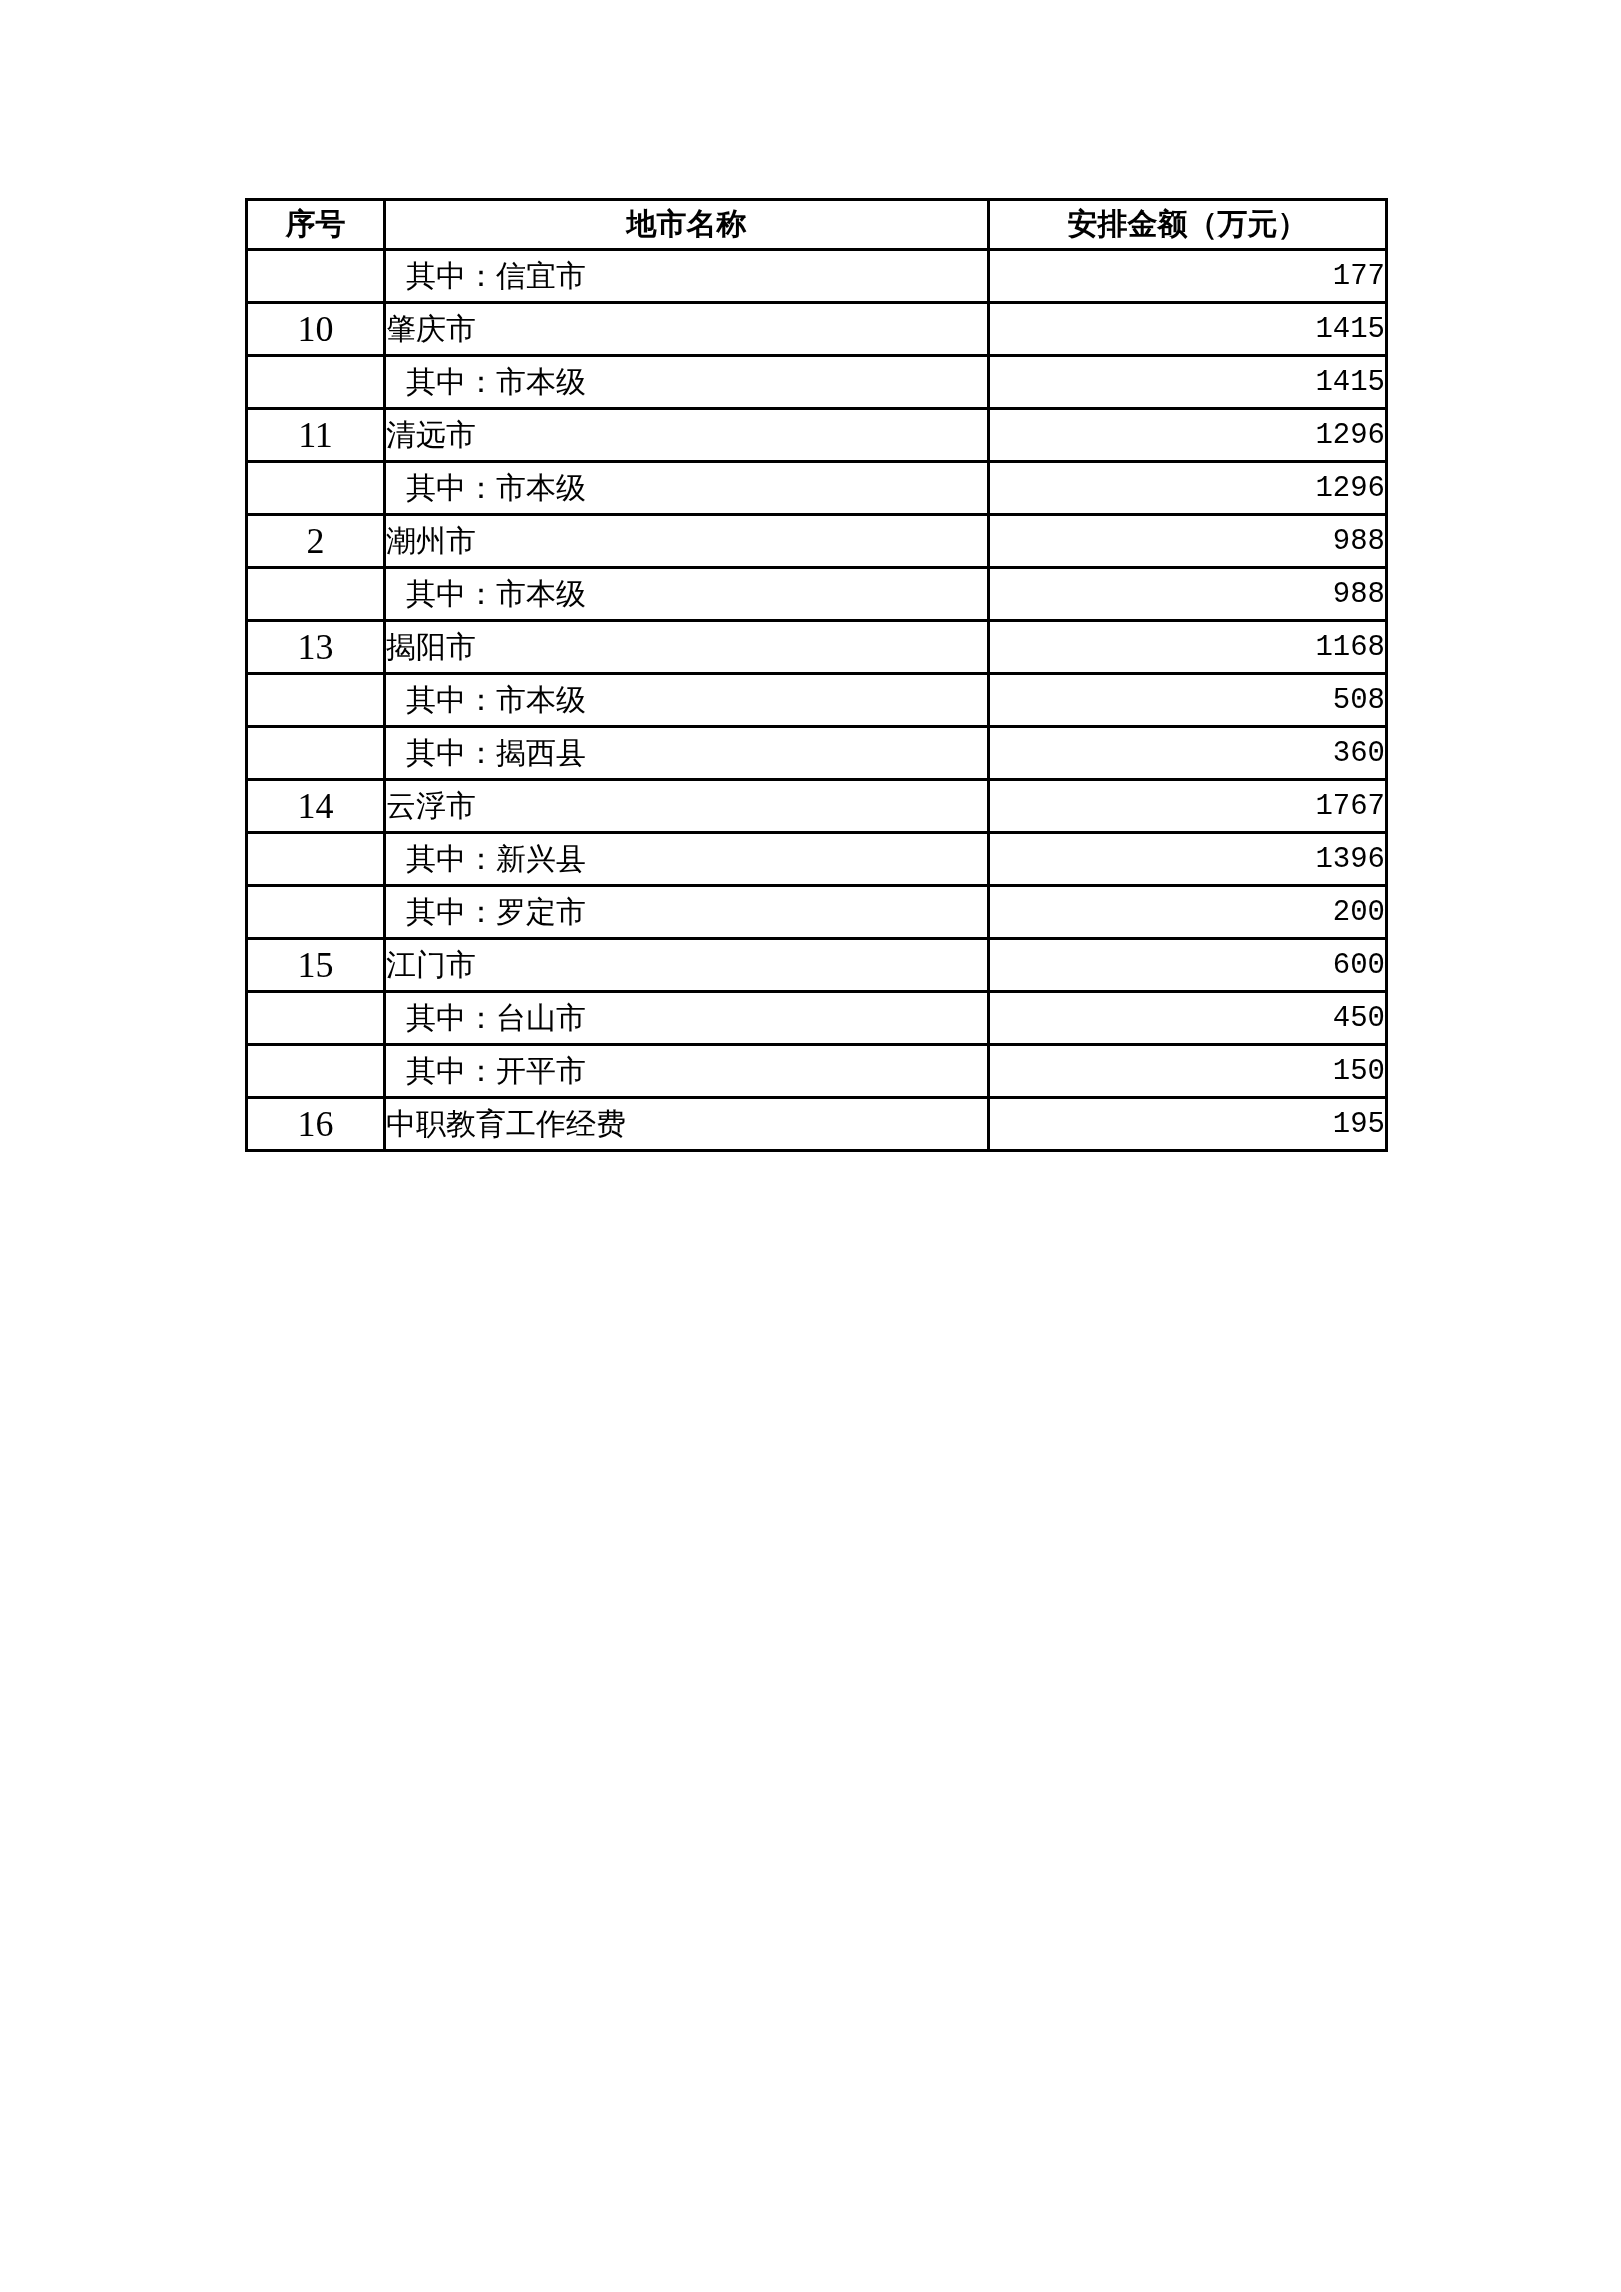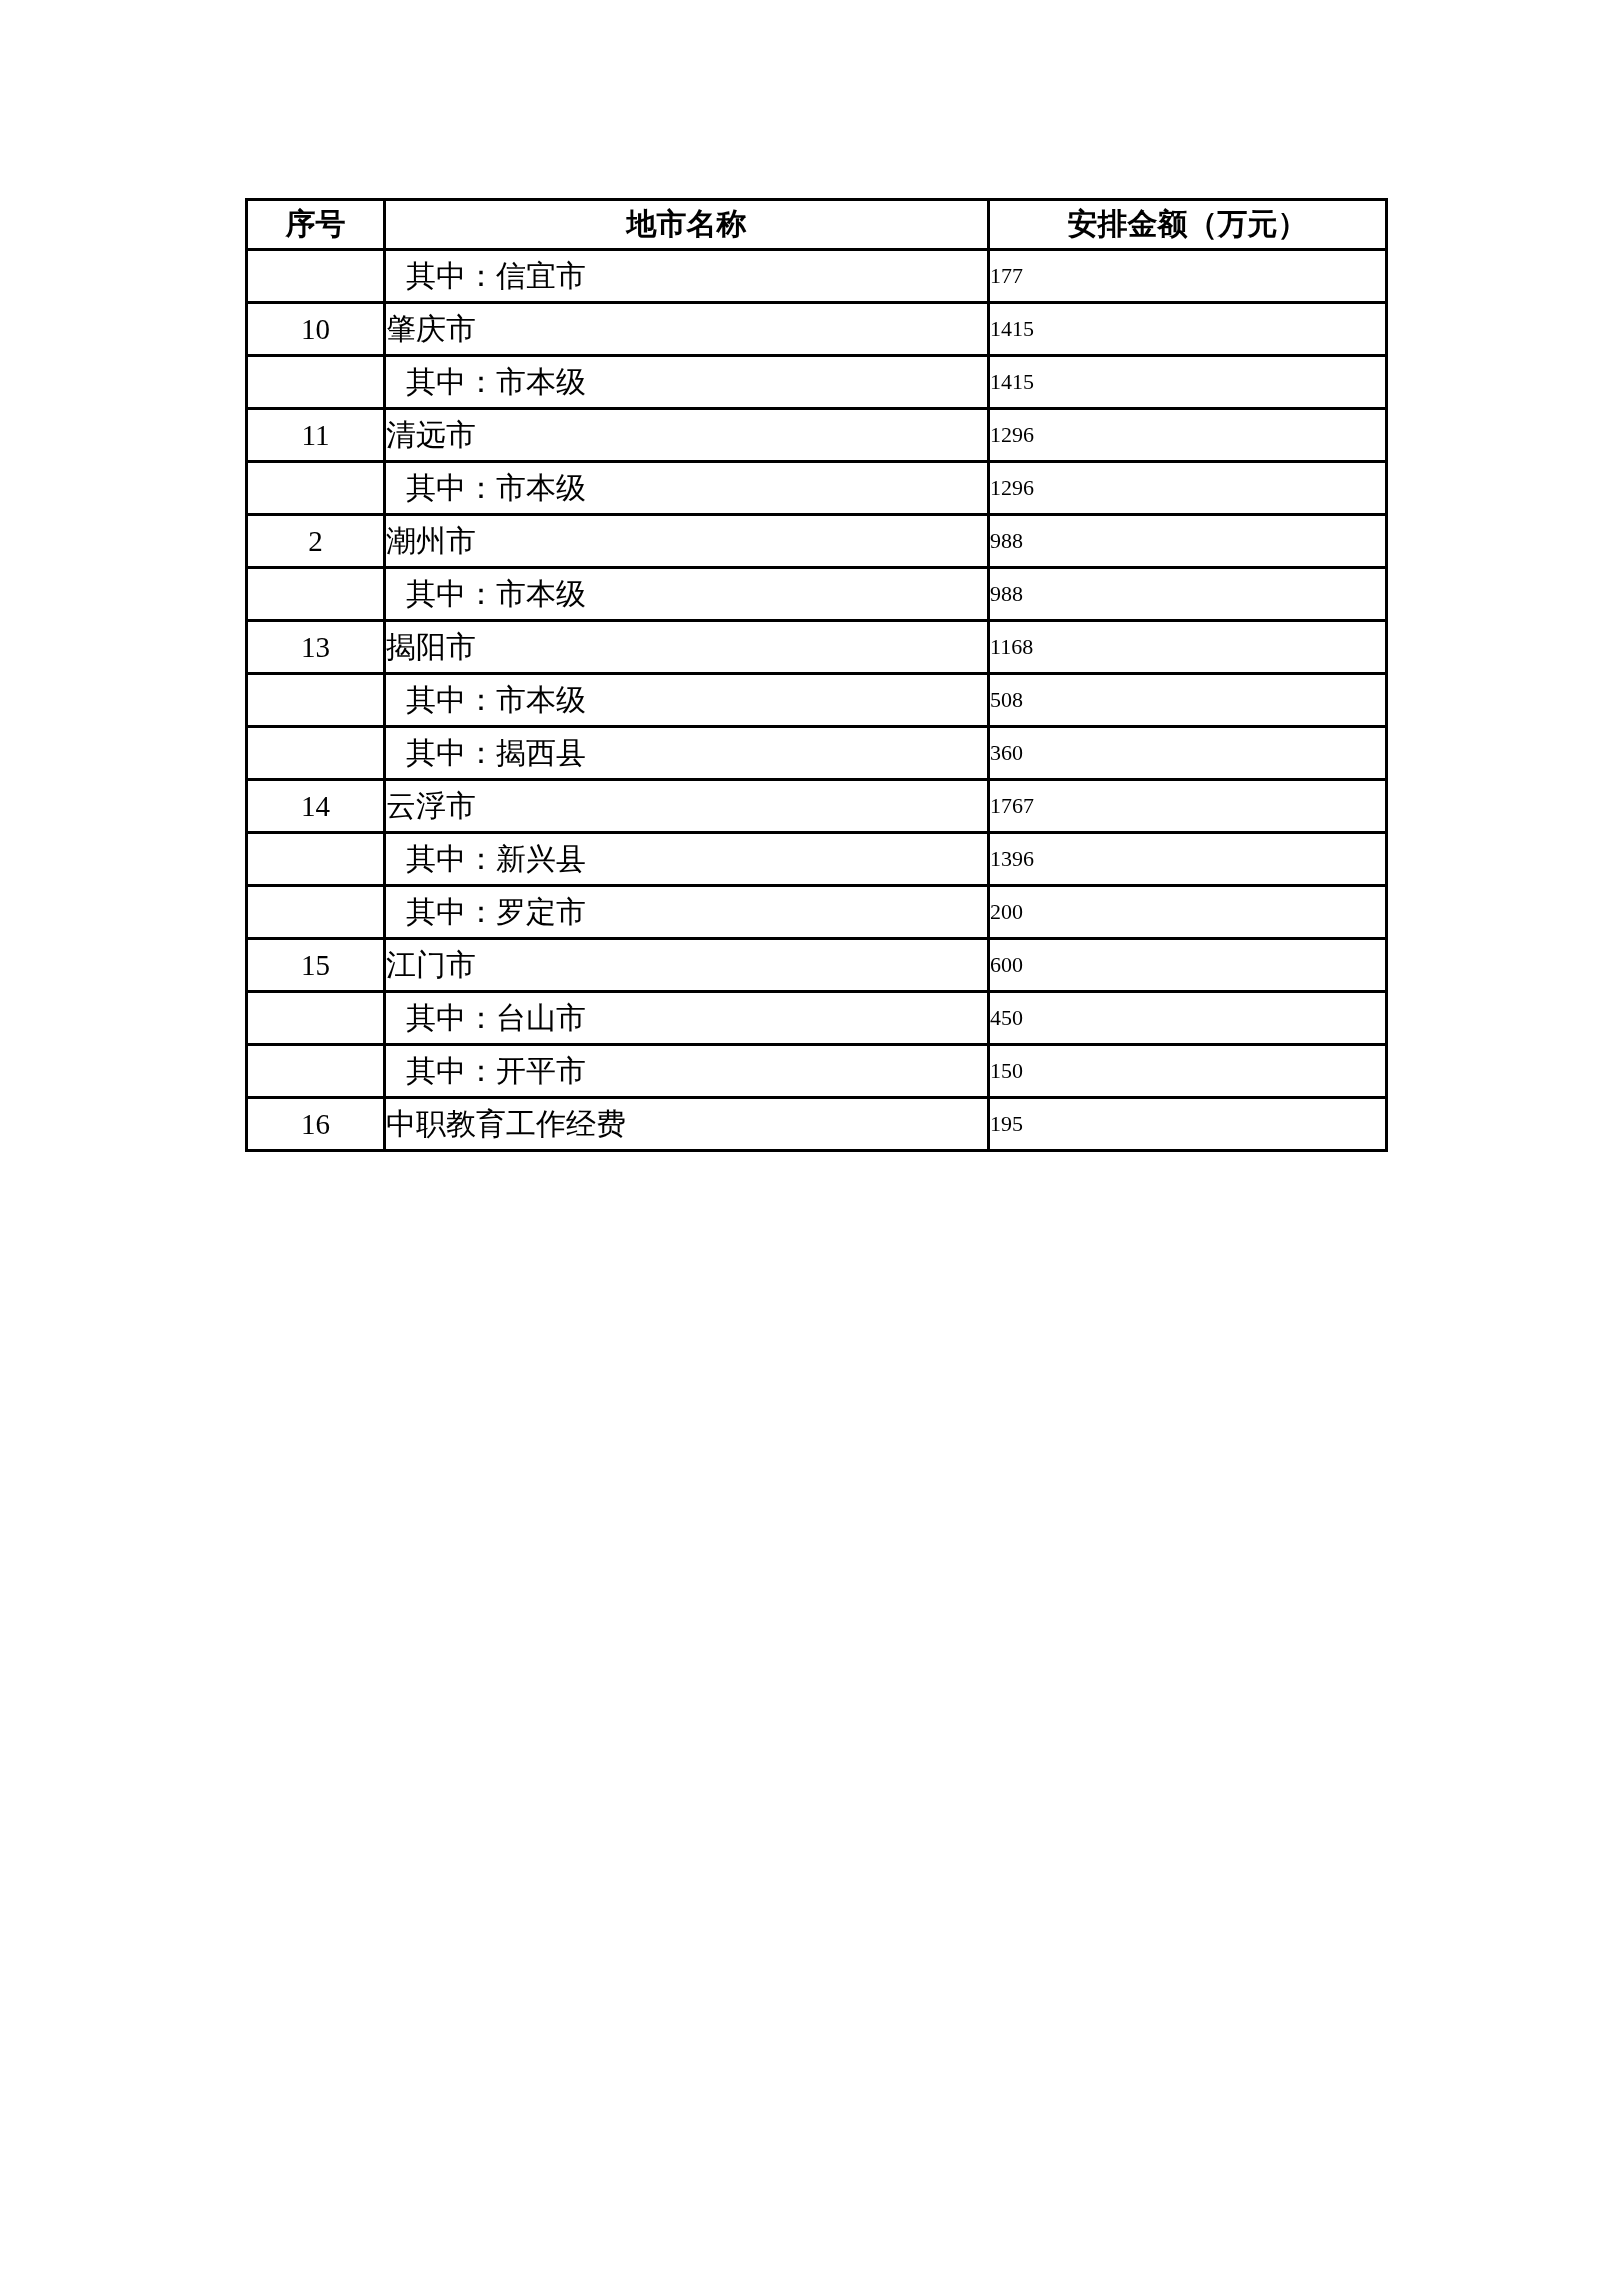--- a/index.html
+++ b/index.html
@@ -37,33 +37,33 @@
   table.alloc th {
     height: 50px;
     font-family: "Liberation Sans", sans-serif;
     font-weight: bold;
     font-size: 30px;
     text-align: center;
   }
   table.alloc td { height: 53px; }
   td.no {
     text-align: center;
-    font-size: 29px;
+    font-size: 36px;
     font-family: "Liberation Serif", serif;
   }
   td.name {
     text-align: left;
     font-size: 30px;
     padding-left: 4.9px;
   }
   tr.sub td.name { padding-left: 20px; }
   td.amount {
-    text-align: left;
-    font-size: 22px;
-    font-family: Liberation Serif, serif;
+    text-align: right;
+    font-size: 29px;
+    font-family: Liberation Mono, monospace;
   }
 </style>
 </head>
 <body>
 
 <div class="page">
   <table class="alloc">
     <colgroup>
       <col class="c-no">
         <col class="c-name">

